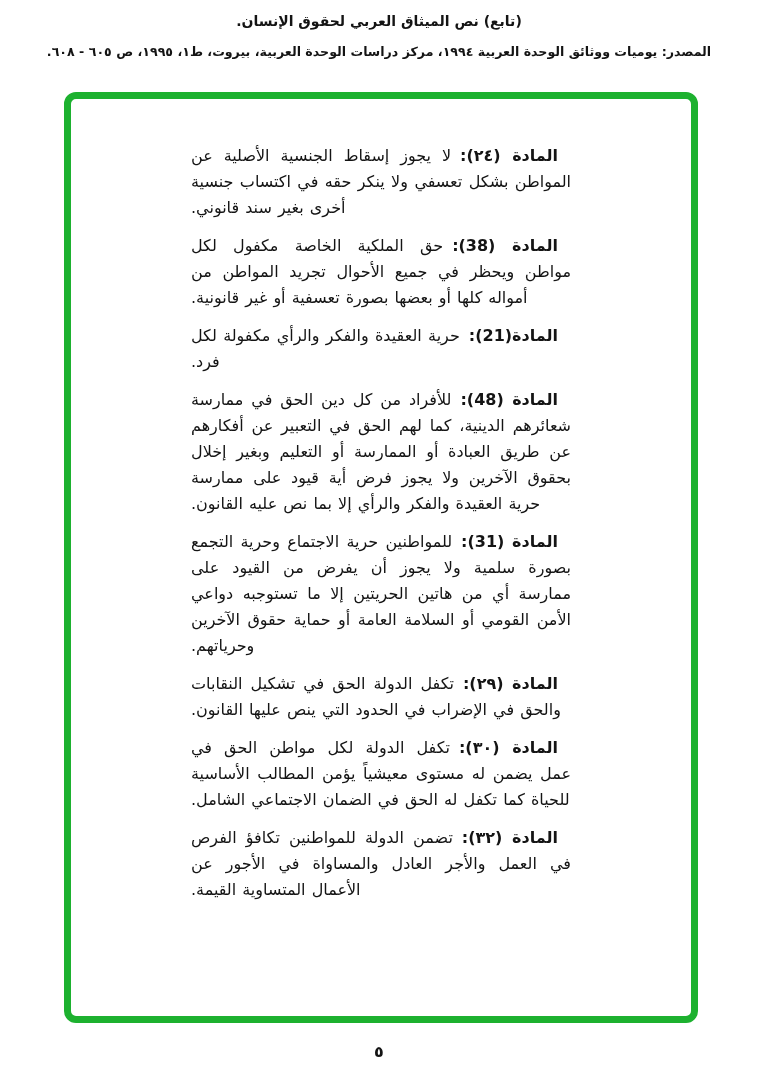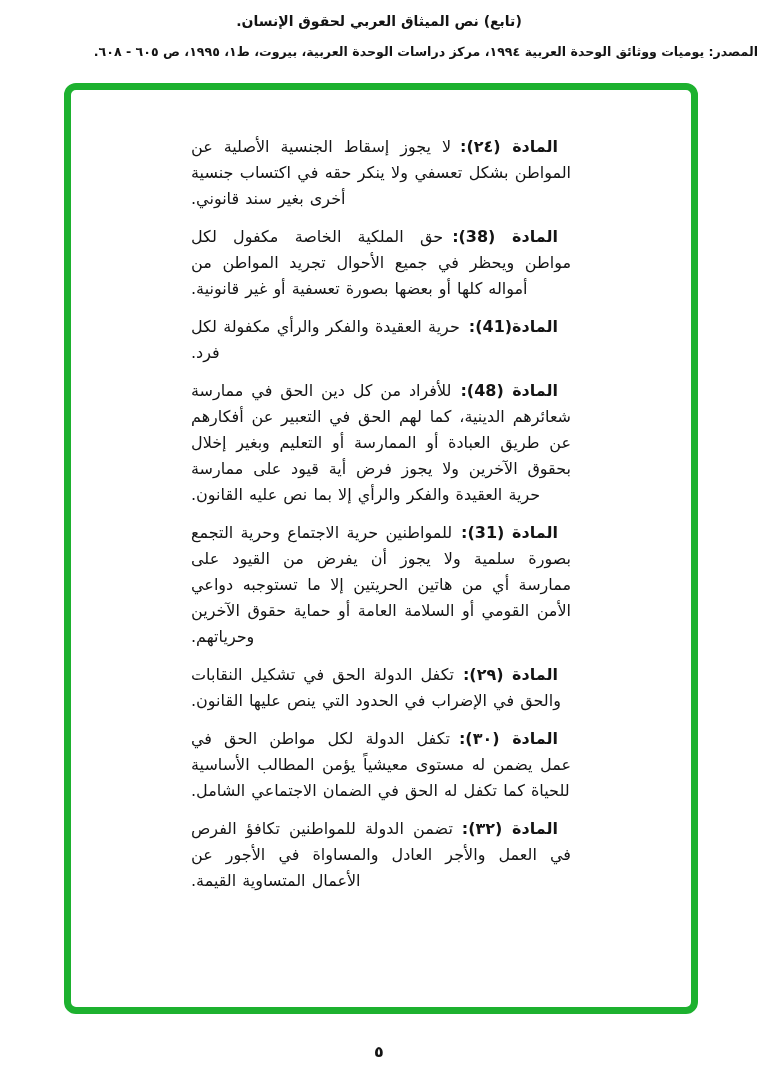--- a/index.html
+++ b/index.html
@@ -25,28 +25,29 @@
     text-align: center;
     font-weight: bold;
     font-size: 14px;
     letter-spacing: 0;
   }
   .header-source {
     position: absolute;
     top: 44px;
     left: 0;
     width: 758px;
+    text-align: center;
     font-weight: bold;
     font-size: 12.6px;
     white-space: nowrap;
   }
   .content-frame {
     position: absolute;
     box-sizing: border-box;
-    top: 83px;
+    top: 92px;
     left: 64px;
     width: 634px;
     height: 931px;
     border: 7px solid #1db12f;
     border-radius: 12px;
     background: #ffffff;
     overflow: hidden;
   }
   .content-inner {
     padding: 44px 120px 18px 120px;
@@ -83,21 +84,21 @@
 
   <div class="header-source">المصدر: يوميات ووثائق الوحدة العربية ١٩٩٤، مركز دراسات الوحدة العربية، بيروت، ط١، ١٩٩٥، ص ٦٠٥ - ٦٠٨.</div>
 
   <div class="content-frame">
     <div class="content-inner">
 
       <p class="article"><span class="article-heading">المادة (٢٤):</span><span>لا يجوز إسقاط الجنسية الأصلية عن المواطن بشكل تعسفي ولا ينكر حقه في اكتساب جنسية أخرى بغير سند قانوني.</span></p>
 
       <p class="article"><span class="article-heading">المادة (38):</span><span>حق الملكية الخاصة مكفول لكل مواطن ويحظر في جميع الأحوال تجريد المواطن من أمواله كلها أو بعضها بصورة تعسفية أو غير قانونية.</span></p>
 
-      <p class="article"><span class="article-heading">المادة(41):</span><span>حرية العقيدة والفكر والرأي مكفولة لكل فرد.</span></p>
+      <p class="article"><span class="article-heading">المادة(21):</span><span>حرية العقيدة والفكر والرأي مكفولة لكل فرد.</span></p>
 
       <p class="article"><span class="article-heading">المادة (48):</span><span>للأفراد من كل دين الحق في ممارسة شعائرهم الدينية، كما لهم الحق في التعبير عن أفكارهم عن طريق العبادة أو الممارسة أو التعليم وبغير إخلال بحقوق الآخرين ولا يجوز فرض أية قيود على ممارسة حرية العقيدة والفكر والرأي إلا بما نص عليه القانون.</span></p>
 
       <p class="article"><span class="article-heading">المادة (31):</span><span>للمواطنين حرية الاجتماع وحرية التجمع بصورة سلمية ولا يجوز أن يفرض من القيود على ممارسة أي من هاتين الحريتين إلا ما تستوجبه دواعي الأمن القومي أو السلامة العامة أو حماية حقوق الآخرين وحرياتهم.</span></p>
 
       <p class="article"><span class="article-heading">المادة (٢٩):</span><span>تكفل الدولة الحق في تشكيل النقابات والحق في الإضراب في الحدود التي ينص عليها القانون.</span></p>
 
       <p class="article"><span class="article-heading">المادة (٣٠):</span><span>تكفل الدولة لكل مواطن الحق في عمل يضمن له مستوى معيشياً يؤمن المطالب الأساسية للحياة كما تكفل له الحق في الضمان الاجتماعي الشامل.</span></p>
 
 

